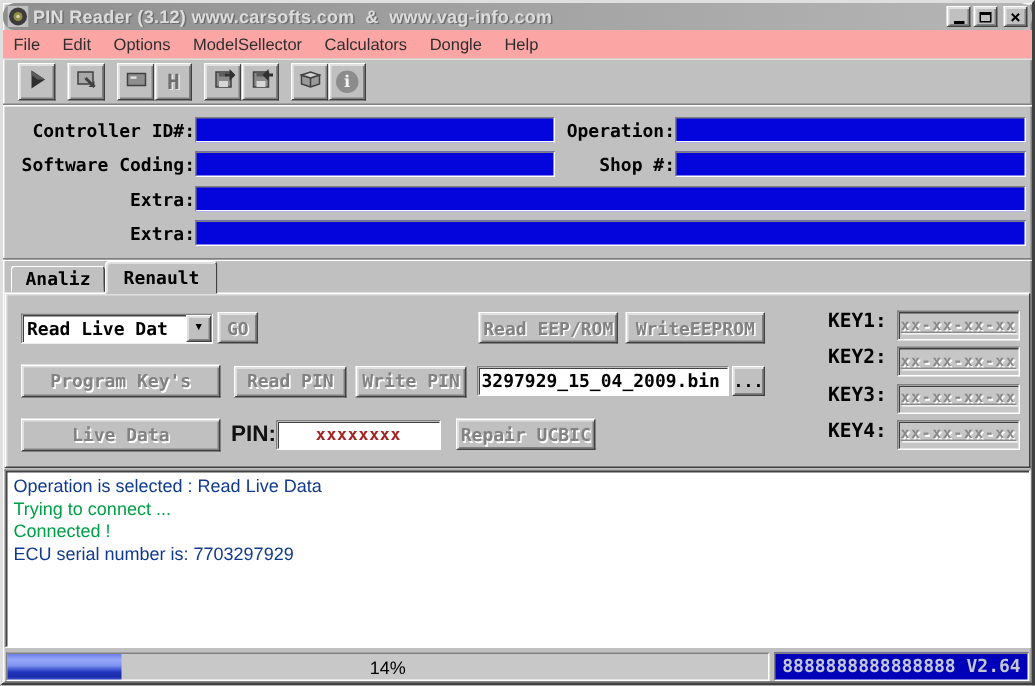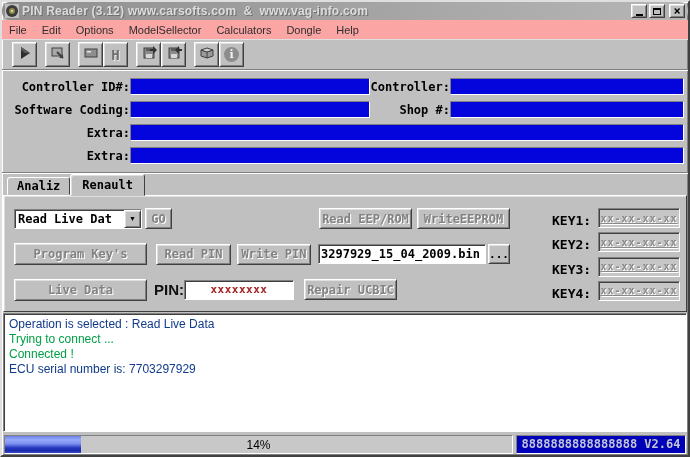--- a/index.html
+++ b/index.html
@@ -149,21 +149,21 @@
   .pinfield{
     width:110px; height:20px; background:#fff; text-align:center;
     border:1px solid; border-color:#808080 #ffffff #ffffff #808080;
     box-shadow: inset 1px 1px 0 #404040;
     font-family:"DejaVu Sans Mono", monospace; font-weight:bold; font-size:11px;
     color:#A82222; letter-spacing:0.5px;
   }
   .prow .btn-repair{ width:93px; margin-left:10px; }
 
   .keyscol{ width:170px; display:flex; flex-direction:column; justify-content:space-between; padding-left:6px; }
-  .keyrow{ display:flex; align-items:flex-end; height:21px;padding-left:36px; }
+  .keyrow{ display:flex; align-items:flex-start; height:21px;padding-left:36px; }
   .keylabel{
     width:46px; font-family:"DejaVu Sans Mono", monospace; font-weight:bold; font-size:13px; color:#000;
   }
   .keyfield{
     flex:1; height:20px; background:#c6c6c6;
     border:1px solid; border-color:#808080 #ffffff #ffffff #808080;
     box-shadow: inset 1px 1px 0 #404040;
     display:flex; align-items:center; justify-content:center;
     font-family:"DejaVu Sans Mono", monospace; font-weight:bold; font-size:10px;
     color:#8a8a8a; text-shadow:1px 1px 0 #ffffff; letter-spacing:1px;text-decoration:underline;
@@ -301,21 +301,21 @@
     </button>
     <button class="tbtn">
       <span class="tb-info">i</span>
     </button>
   </div>
 
   <div class="form-area">
     <div class="frow">
       <span class="flabel w1">Controller ID#:</span>
       <div class="bluefield f1"></div>
-      <span class="flabel w2">Controller:</span>
+      <span class="flabel w2">Operation:</span>
       <div class="bluefield f2"></div>
     </div>
     <div class="frow">
       <span class="flabel w1">Software Coding:</span>
       <div class="bluefield f1"></div>
       <span class="flabel w2">Shop #:</span>
       <div class="bluefield f2"></div>
     </div>
     <div class="frow">
       <span class="flabel w1">Extra:</span>

